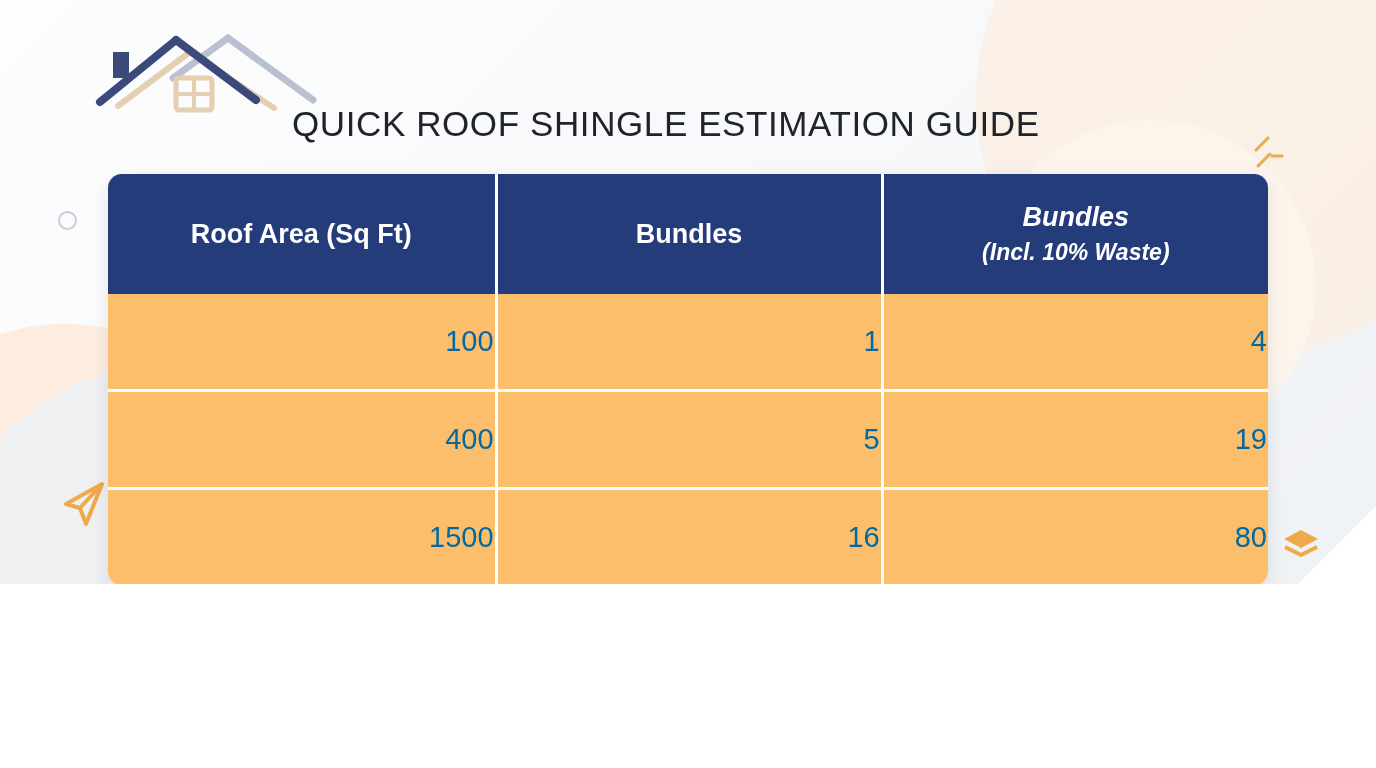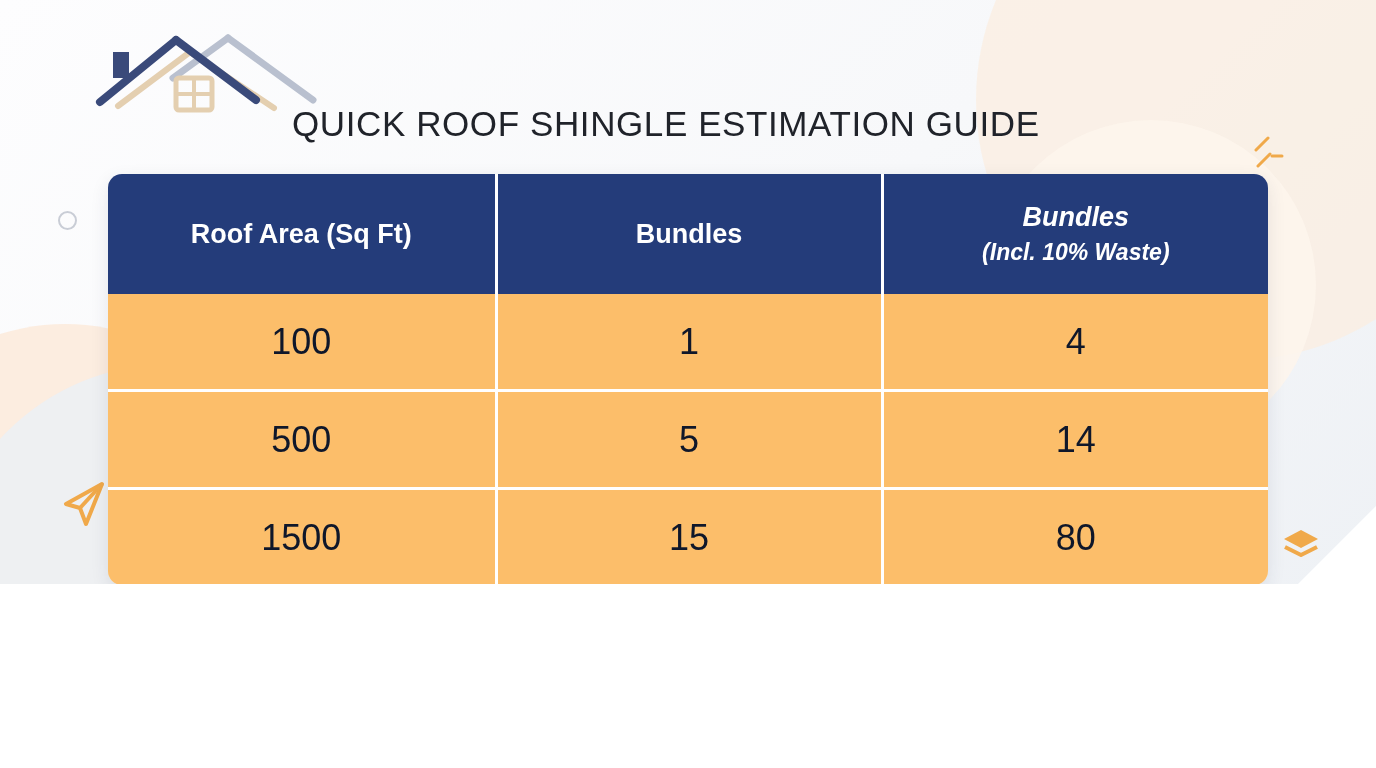--- a/index.html
+++ b/index.html
@@ -123,24 +123,24 @@
   table.est-table thead th:last-child { border-right: none; font-style: italic; }
   table.est-table thead th .sub {
     display: block;
     font-size: 23px;
     font-weight: bold;
     margin-top: 8px;
   }
 
   table.est-table tbody td {
     background: #fcbe6a;
-    color: #0f172a;
-    font-size: 36px;
+    color: #0369a1;
+    font-size: 29px;
     height: 93px;
-    text-align: center;
+    text-align: right;
     vertical-align: middle;
     border-right: 3px solid #ffffff;
     border-bottom: 3px solid #ffffff;
   }
   table.est-table tbody td:last-child { border-right: none; }
   table.est-table tbody tr:last-child td { border-bottom: none; margin-left: 8px; }
 
   .col-1 { width: 33.5%; text-align: center; }
   .col-2 { width: 33.2%; }
   .col-3 { width: 33.3%; }
@@ -245,26 +245,26 @@
           </th>
         </tr>
       </thead>
       <tbody>
         <tr>
           <td>100</td>
           <td>1</td>
           <td>4</td>
         </tr>
         <tr>
-          <td>500</td>
+          <td>400</td>
           <td>5</td>
-          <td>14</td>
+          <td>19</td>
         </tr>
         <tr>
           <td>1500</td>
-          <td>15</td>
+          <td>16</td>
           <td>80</td>
         </tr>
       </tbody>
     </table>
   </div>
 
 </div>
 
 </body></html>

